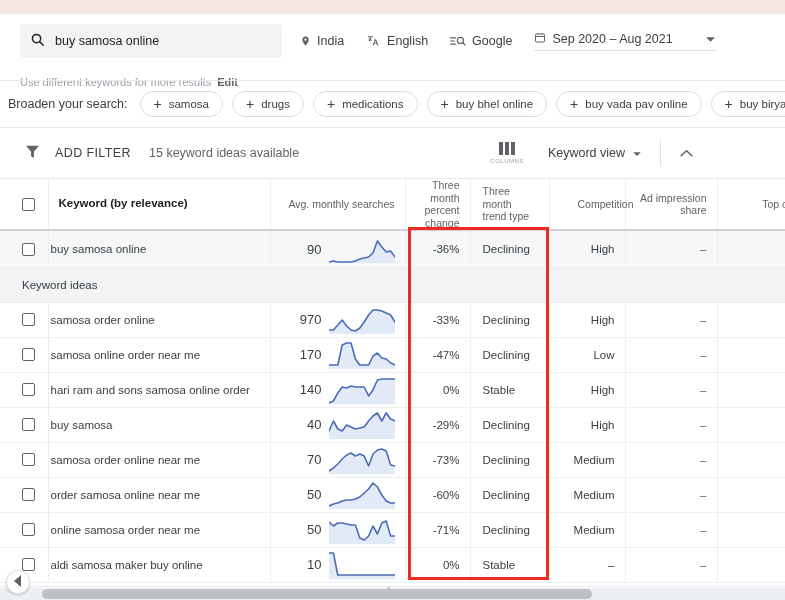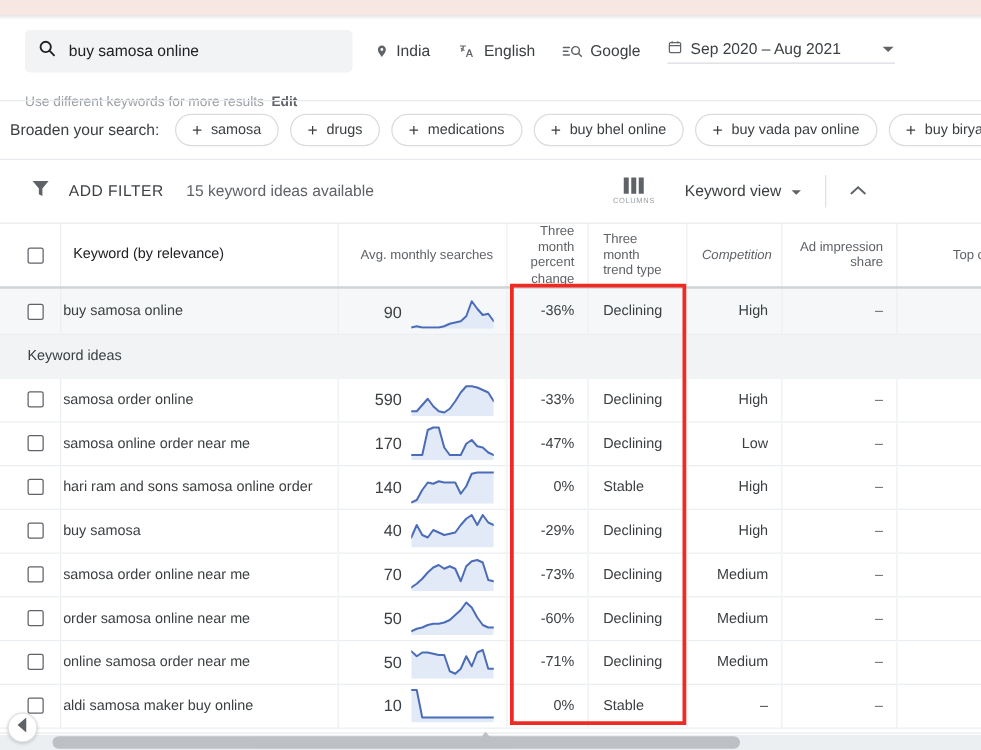--- a/index.html
+++ b/index.html
@@ -130,21 +130,21 @@
   table.kw { border-collapse: collapse; width: 900px; table-layout: fixed; }
   table.kw th, table.kw td {
     border-right: 1px solid #eceff1; vertical-align: middle;
   }
   thead tr { height: 49px; }
   thead th {
     font-size: 10.5px; color: #5f6368; font-weight: 400;
     padding: 0 10px; line-height: 1.2;
   }
   thead th.kwh {
-    text-align: left; font-weight: 400; color: #202124; font-size: 11.5px;
+    text-align: left; font-weight: 700; color: #202124; font-size: 11.5px;
   }
   thead th.num { text-align: right; }
   thead tr { border-bottom: 2px solid #cfd3d6; }
 
   .c-check { width: 48px; }
   .c-kw    { width: 222px; }
   .c-avg   { width: 135px; }
   .c-pct   { width: 65px; }
   .c-trend { width: 79px; }
   .c-comp  { width: 76px; }
@@ -374,21 +374,21 @@
       </colgroup>
       <thead>
         <tr>
           <th class="checkcell" style="padding-left:22px;">
             <span class="cb head"></span>
           </th>
           <th class="kwh">Keyword (by relevance)</th>
           <th class="num">Avg. monthly searches</th>
           <th class="num">Three month percent change</th>
           <th style="text-align:left;padding-left:12px;">Three month trend type</th>
-          <th style="text-align:left;padding-left:12px;font-style:italic;">Competition</th>
+          <th style="text-align:left;padding-left:28px;">Competition</th>
           <th class="num">Ad impression share</th>
           <th class="num">Top of page bid (low range)</th>
         </tr>
       </thead>
       <tbody id="tbody">
           <tr class="row-sep seed">
             <td class="checkcell">
               <span class="cb"></span>
             </td>
             <td class="kwname">buy samosa online</td>
@@ -410,21 +410,21 @@
           <tr class="group row-sep">
             <td colspan="8" style="padding-left:22px;">Keyword ideas</td>
           </tr>
           <tr class="row-sep ">
             <td class="checkcell">
               <span class="cb"></span>
             </td>
             <td class="kwname">samosa order online</td>
             <td class="avgcell">
               <div class="avg-inner">
-                <span class="avg-num">590</span>
+                <span class="avg-num">970</span>
                 <span class="spark"><svg width="66" height="30" viewBox="0 0 66 30" preserveAspectRatio="none">
                     <polygon points="0,30 0.0,26.0 4.4,26.0 8.8,21.0 13.2,16.0 17.6,22.0 22.0,26.0 26.4,27.0 30.8,24.0 35.2,18.0 39.6,11.0 44.0,6.0 48.4,6.0 52.8,7.0 57.2,9.0 61.6,11.0 66.0,18.0 66,30" fill="#e3eaf7"></polygon>
                     <polyline points="0.0,26.0 4.4,26.0 8.8,21.0 13.2,16.0 17.6,22.0 22.0,26.0 26.4,27.0 30.8,24.0 35.2,18.0 39.6,11.0 44.0,6.0 48.4,6.0 52.8,7.0 57.2,9.0 61.6,11.0 66.0,18.0" fill="none" stroke="#4b6cb7" stroke-width="1.6" stroke-linejoin="round" stroke-linecap="round"></polyline>
                   </svg></span>
               </div>
             </td>
             <td class="num">-33%</td>
             <td class="trendcell">Declining</td>
             <td class="compcell">High</td>
             <td class="dash">–</td>

